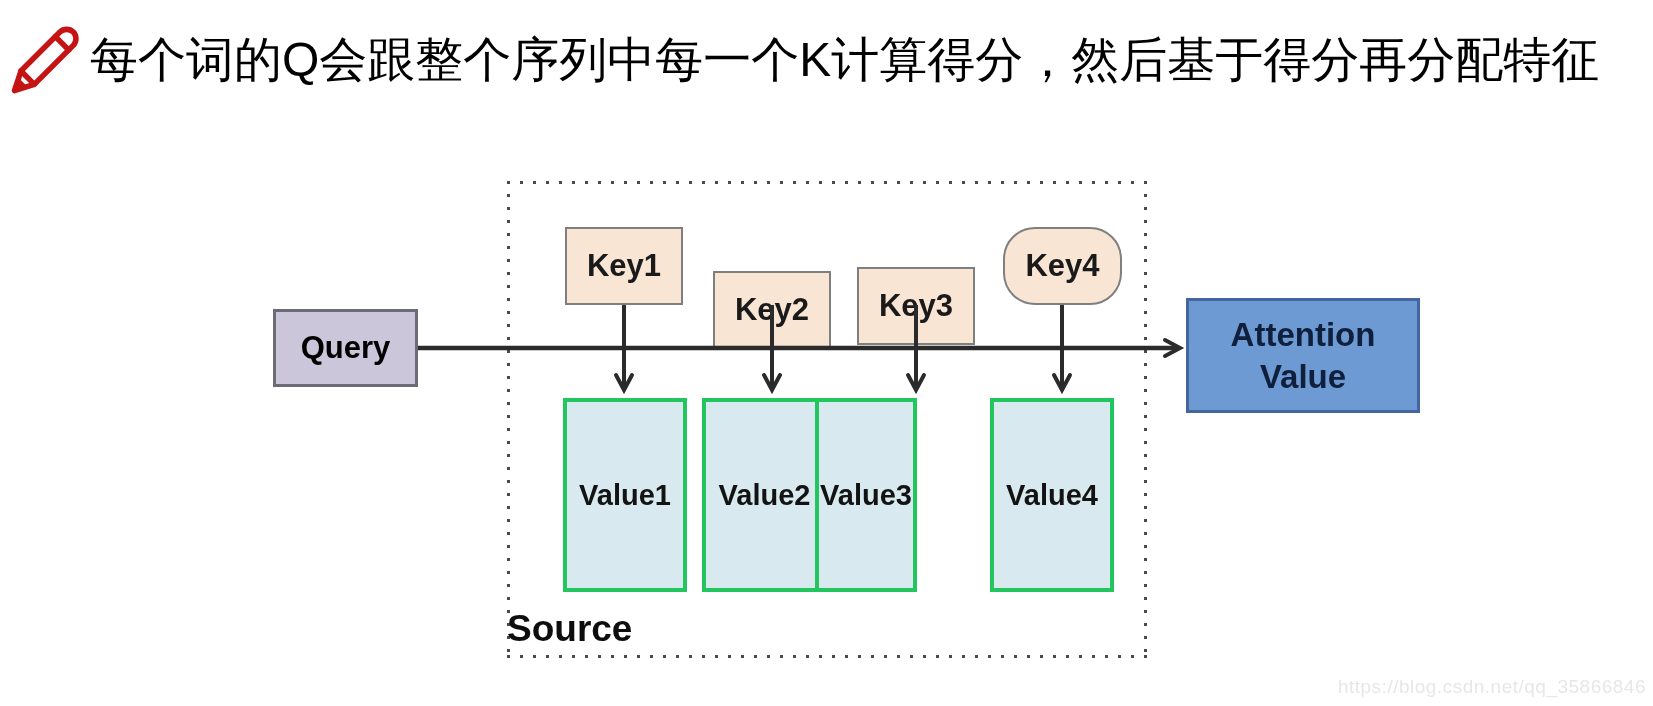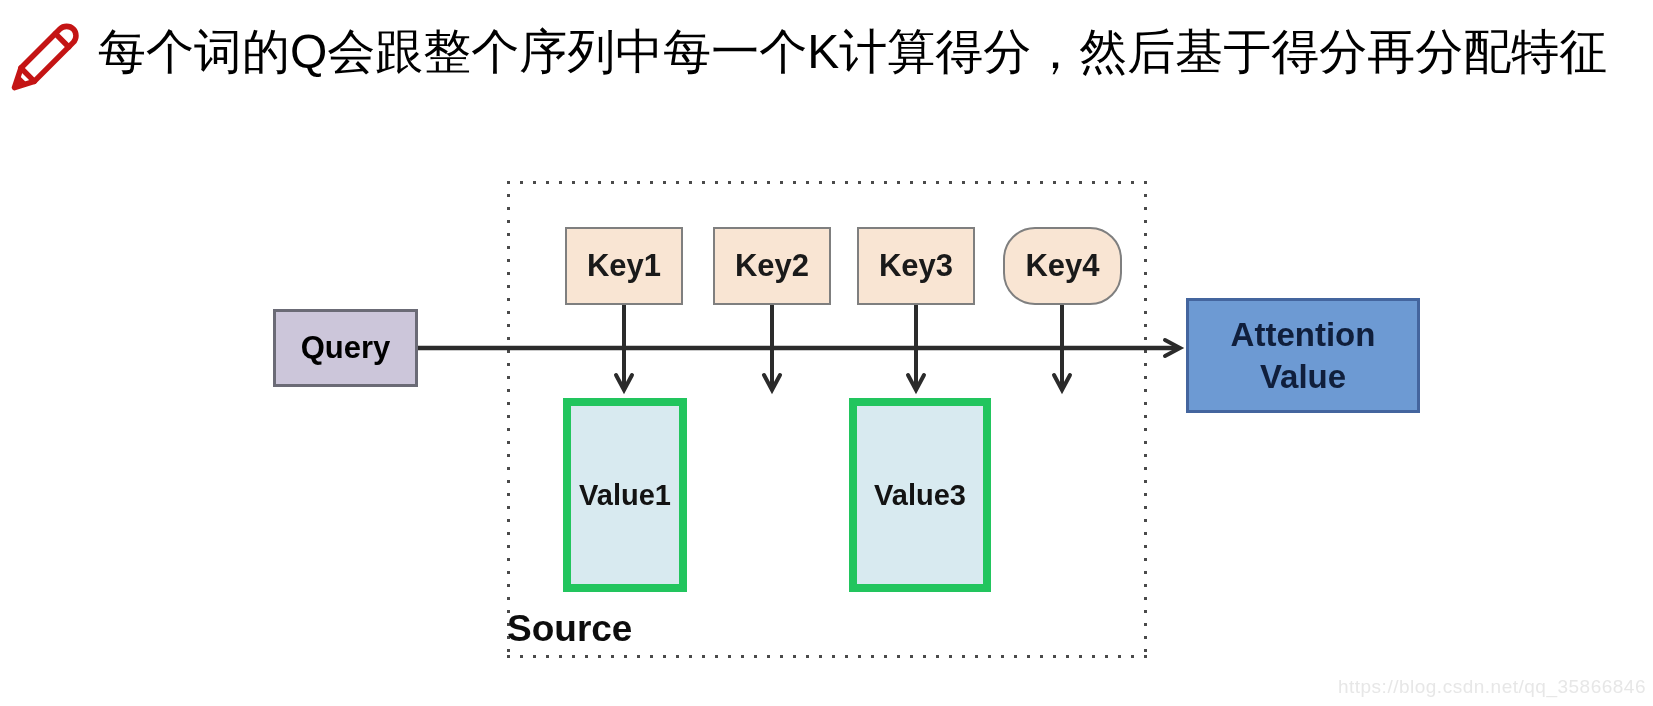--- a/index.html
+++ b/index.html
@@ -7,21 +7,21 @@
     position:relative;
     width:1653px;height:706px;
     background:#ffffff;
     overflow:hidden;
     font-family:"Liberation Sans", sans-serif;
   }
 
   
   .title-row{
     position:absolute;left:6px;top:18px;width:1640px;height:84px;
-    display:flex;gap:14px;
+    display:flex;align-items:center;gap:6px;
   }
   .pencil-icon{width:78px;height:78px;flex:0 0 auto;}
   .title-text{
     font-size:48px;line-height:1.4;color:#000000;
     font-weight:500;letter-spacing:0px;white-space:nowrap;
   }
 
   
   .source-box{
     position:absolute;left:507px;top:181px;width:640px;height:477px;
@@ -47,32 +47,32 @@
     background:#ccc6da;border:3px solid#6b6b76;
     font-size:31px;font-weight:bold;color:#000000;
   }
 
   .key-box{
     top:227px;width:118px;height:78px;
     background:#f9e5d3;border:2px solid #7f7f7f;
     font-size:31px;font-weight:bold;color:#1a1a1a;
   }
   .key-1{left:565px;}
-  .key-2{left:713px;}
-  .key-3{left:857px;}
+  .key-2{left:713px;margin-top:44px;}
+  .key-3{left:857px;margin-top:40px;}
   .key-4{left:1003px;width:119px;border-radius:32px;}
 
   .value-box{
     top:398px;width:124px;height:194px;
-    background:#d8eaf0;border:8px solid #22c55e;
+    background:#d8eaf0;border:4px solid #22c55e;
     font-size:29px;font-weight:bold;color:#131313;
   }
   .value-1{left:563px;}
   .value-2{left:702px;width:125px;}
-  .value-3{left:849px;width:142px;}
+  .value-3{left:815px;width:102px;}
   .value-4{left:990px;}
 
   .attention-box{
     left:1186px;top:298px;width:234px;height:115px;
     background:#6d9ad3;border:3px solid #44659e;
     flex-direction:column;line-height:1.25;
     font-size:33px;font-weight:bold;color:#101f3c;
   }
 
   .source-label{
@@ -124,22 +124,28 @@
     <span>Key4</span>
   </div>
 
   <div class="node query-box">
     <span>Query</span>
   </div>
 
   <div class="node value-box value-1">
     <span>Value1</span>
   </div>
+  <div class="node value-box value-2">
+    <span>Value2</span>
+  </div>
   <div class="node value-box value-3">
     <span>Value3</span>
+  </div>
+  <div class="node value-box value-4">
+    <span>Value4</span>
   </div>
 
   <div class="node attention-box">
     <div>Attention</div>
     <div>Value</div>
   </div>
 
   <div class="source-label">Source</div>
 
   <svg class="arrows-layer" viewBox="0 0 1653 706" xmlns="http://www.w3.org/2000/svg">

